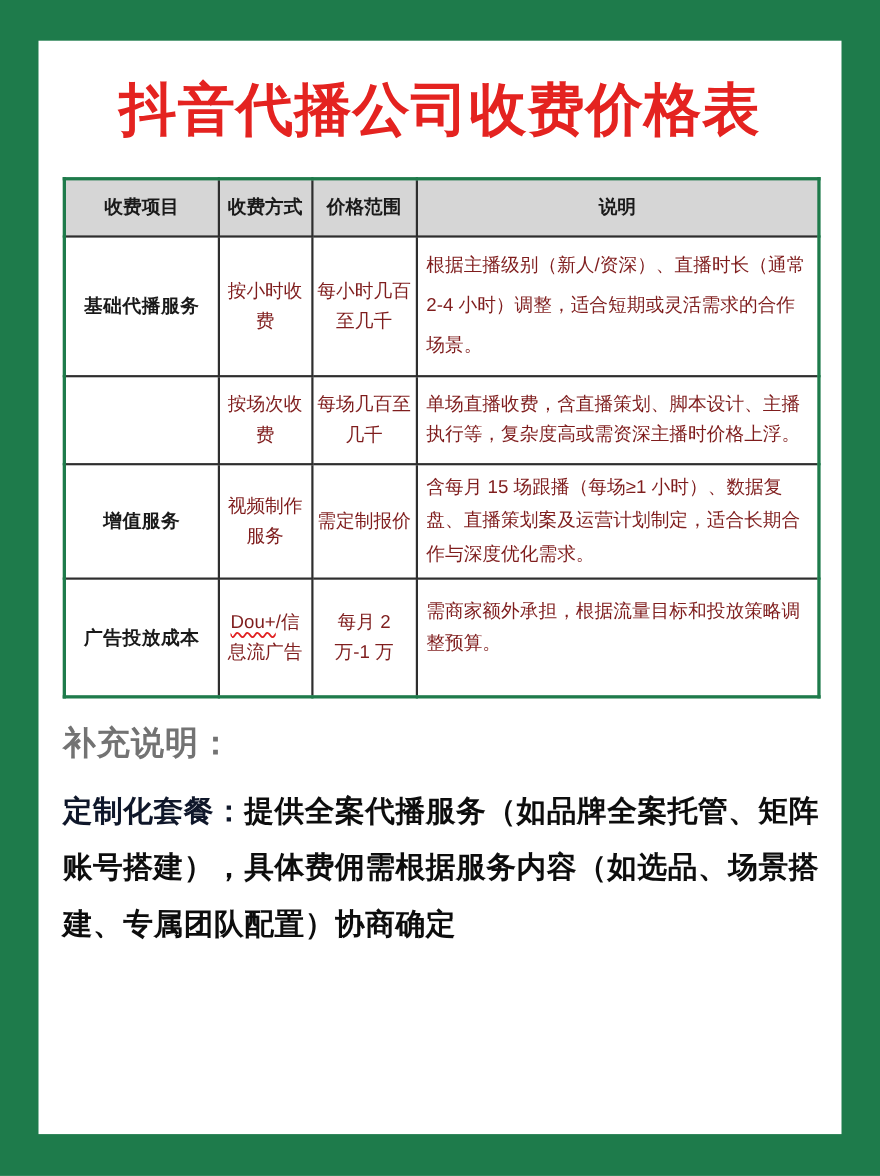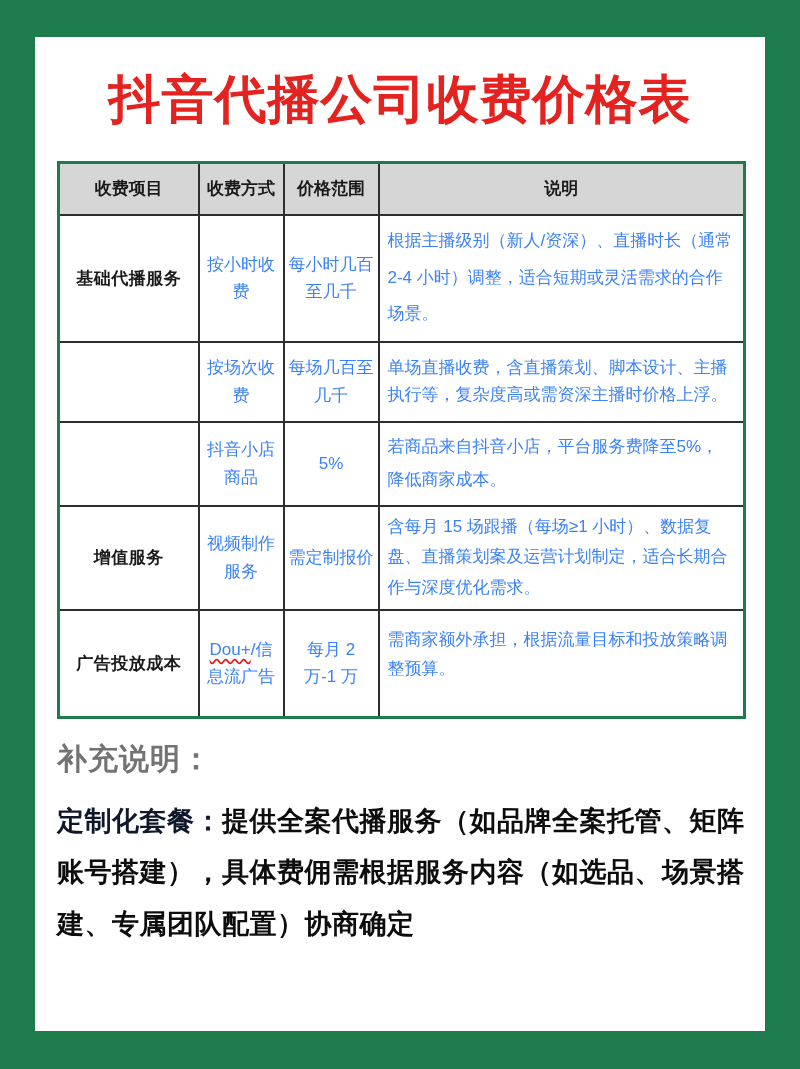--- a/index.html
+++ b/index.html
@@ -48,21 +48,21 @@
     font-size: 17px;
     font-weight: 700;
     color: #1a1a1a;
     text-align: center;
     vertical-align: middle;
     line-height: 1.25;
     margin-left: 22px;
   }
   td {
     font-size: 17px;
-    color: #3b82f6;
+    color: #7f1d1d;
     vertical-align: middle;
   }
   td.cat {
     text-align: center;
     font-weight: 700;
     color: #1a1a1a;
     letter-spacing: 0.5px;
   }
   td.method, td.price {
     text-align: center;
@@ -140,26 +140,20 @@
           <td class="method">按小时收费</td>
           <td class="price">每小时几百至几千</td>
           <td class="desc">根据主播级别（新人/资深）、直播时长（通常 2-4 小时）调整，适合短期或灵活需求的合作场景。</td>
         </tr>
         <tr class="r2">
           <td class="cat"></td>
           <td class="method">按场次收费</td>
           <td class="price">每场几百至几千</td>
           <td class="desc">单场直播收费，含直播策划、脚本设计、主播执行等，复杂度高或需资深主播时价格上浮。</td>
         </tr>
-        <tr class="r3">
-          <td class="cat"></td>
-          <td class="method">抖音小店商品</td>
-          <td class="price">5%</td>
-          <td class="desc">若商品来自抖音小店，平台服务费降至5%，降低商家成本。</td>
-        </tr>
         <tr class="r4">
           <td class="cat">增值服务</td>
           <td class="method">视频制作服务</td>
           <td class="price">需定制报价</td>
           <td class="desc">含每月 15 场跟播（每场≥1 小时）、数据复盘、直播策划案及运营计划制定，适合长期合作与深度优化需求。</td>
         </tr>
         <tr class="r6">
           <td class="cat">广告投放成本</td>
           <td class="method"><span class="squiggle">Dou+</span><span>/信息流广告</span></td>
           <td class="price">每月 2 万-1 万</td>

